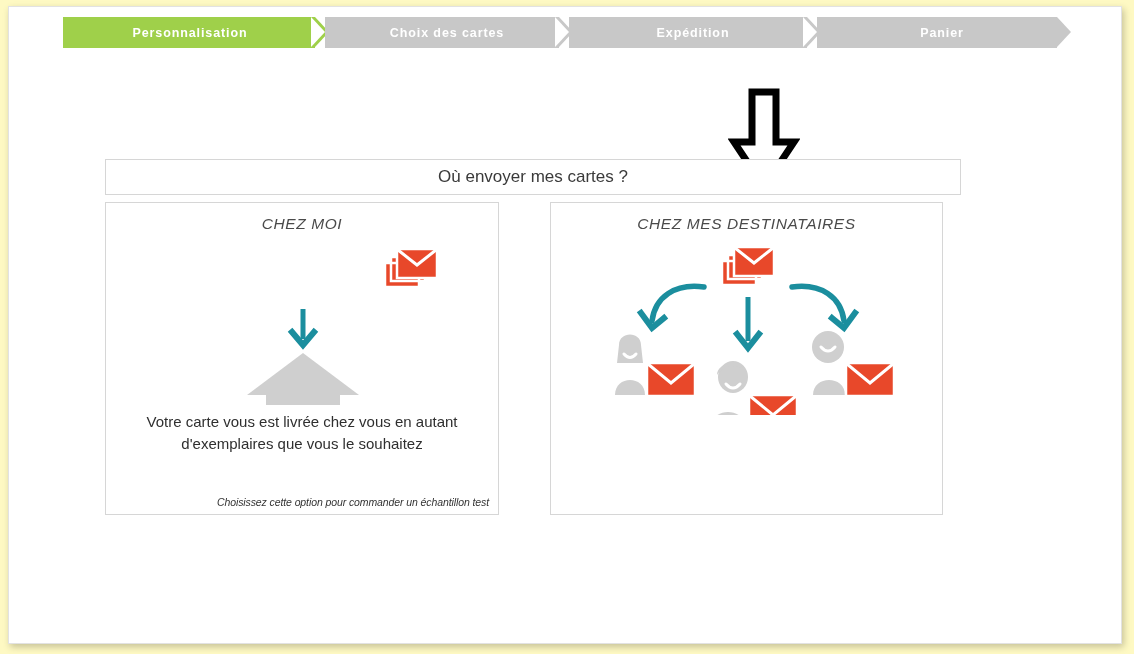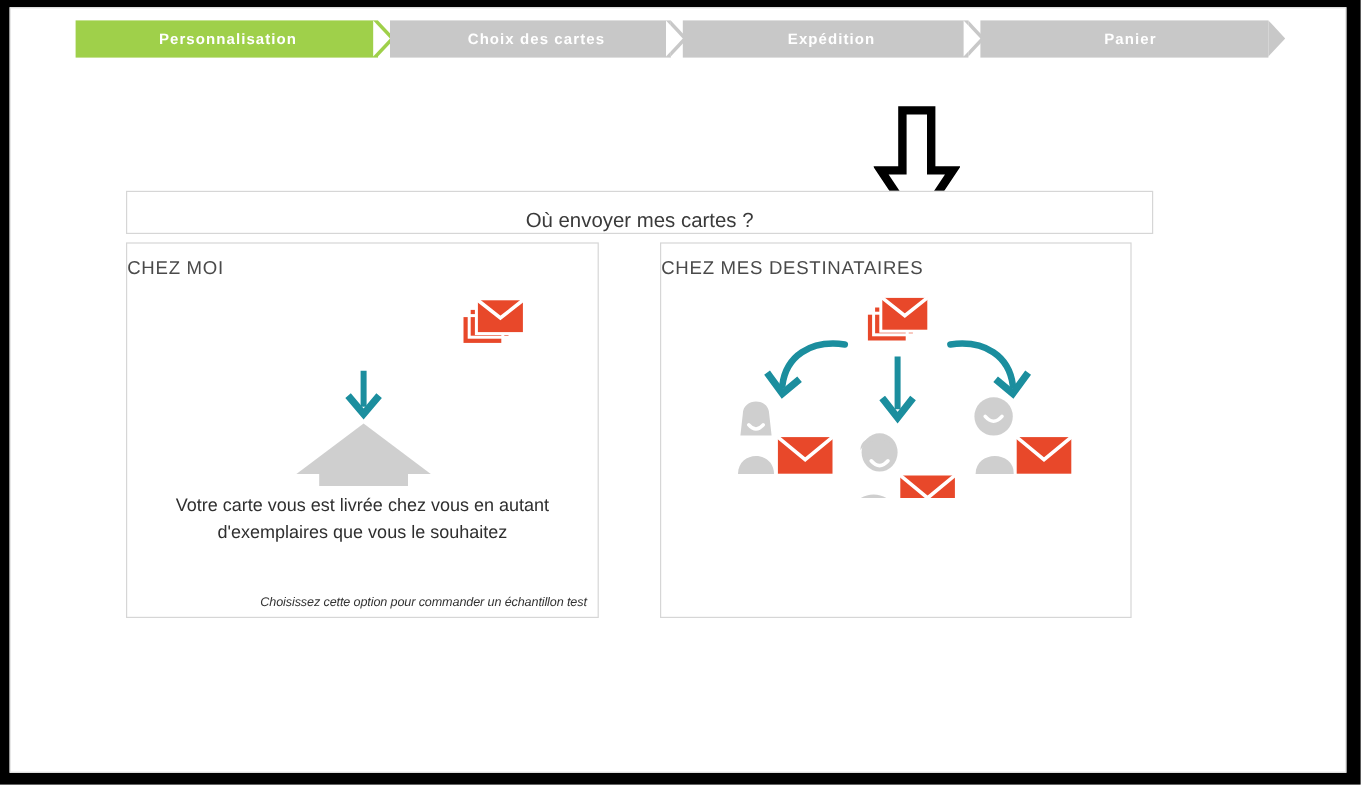--- a/index.html
+++ b/index.html
@@ -9,21 +9,21 @@
     height: 654px;
     background: #ffffff;
     font-family: "Liberation Sans", sans-serif;
     overflow: hidden;
   }
 
   #page {
     position: relative;
     width: 1134px;
     height: 654px;
-    background: #000000;
+    background: #fef9c3;
   }
 
   
   #page-frame {
     position: absolute;
     left: 8px;
     top: 6px;
     width: 1114px;
     height: 638px;
     background: #ffffff;
@@ -96,21 +96,21 @@
   
   #question-bar {
     position: absolute;
     left: 105px;
     top: 159px;
     width: 856px;
     height: 36px;
     border: 1px solid #d6d6d6;
     background: #ffffff;
     display: flex;
-    align-items: flex-end;
+    align-items: center;
     justify-content: center;
   }
   #question-bar .q-text {
     font-size: 17px;
     color: #3a3a3a;
     font-weight: 400;
   }
 
   
   .card {
@@ -121,24 +121,25 @@
     border: 1px solid #d6d6d6;
   }
   #card-home       { left: 105px;  width: 394px; }
   #card-recipients { left: 550px;  width: 393px; }
 
   .card-title {
     position: absolute;
     top: 12px;
     left: 0;
     width: 100%;
-    text-align: left;
+    text-align: center;
     font-size: 15.5px;
     letter-spacing: 0.6px;
     color: #4a4a4a;
+    font-style: italic;
   }
 
   .card-desc {
     position: absolute;
     left: 22px;
     width: calc(100% - 44px);
     top: 208px;
     text-align: center;
     font-size: 15px;
     line-height: 22px;

